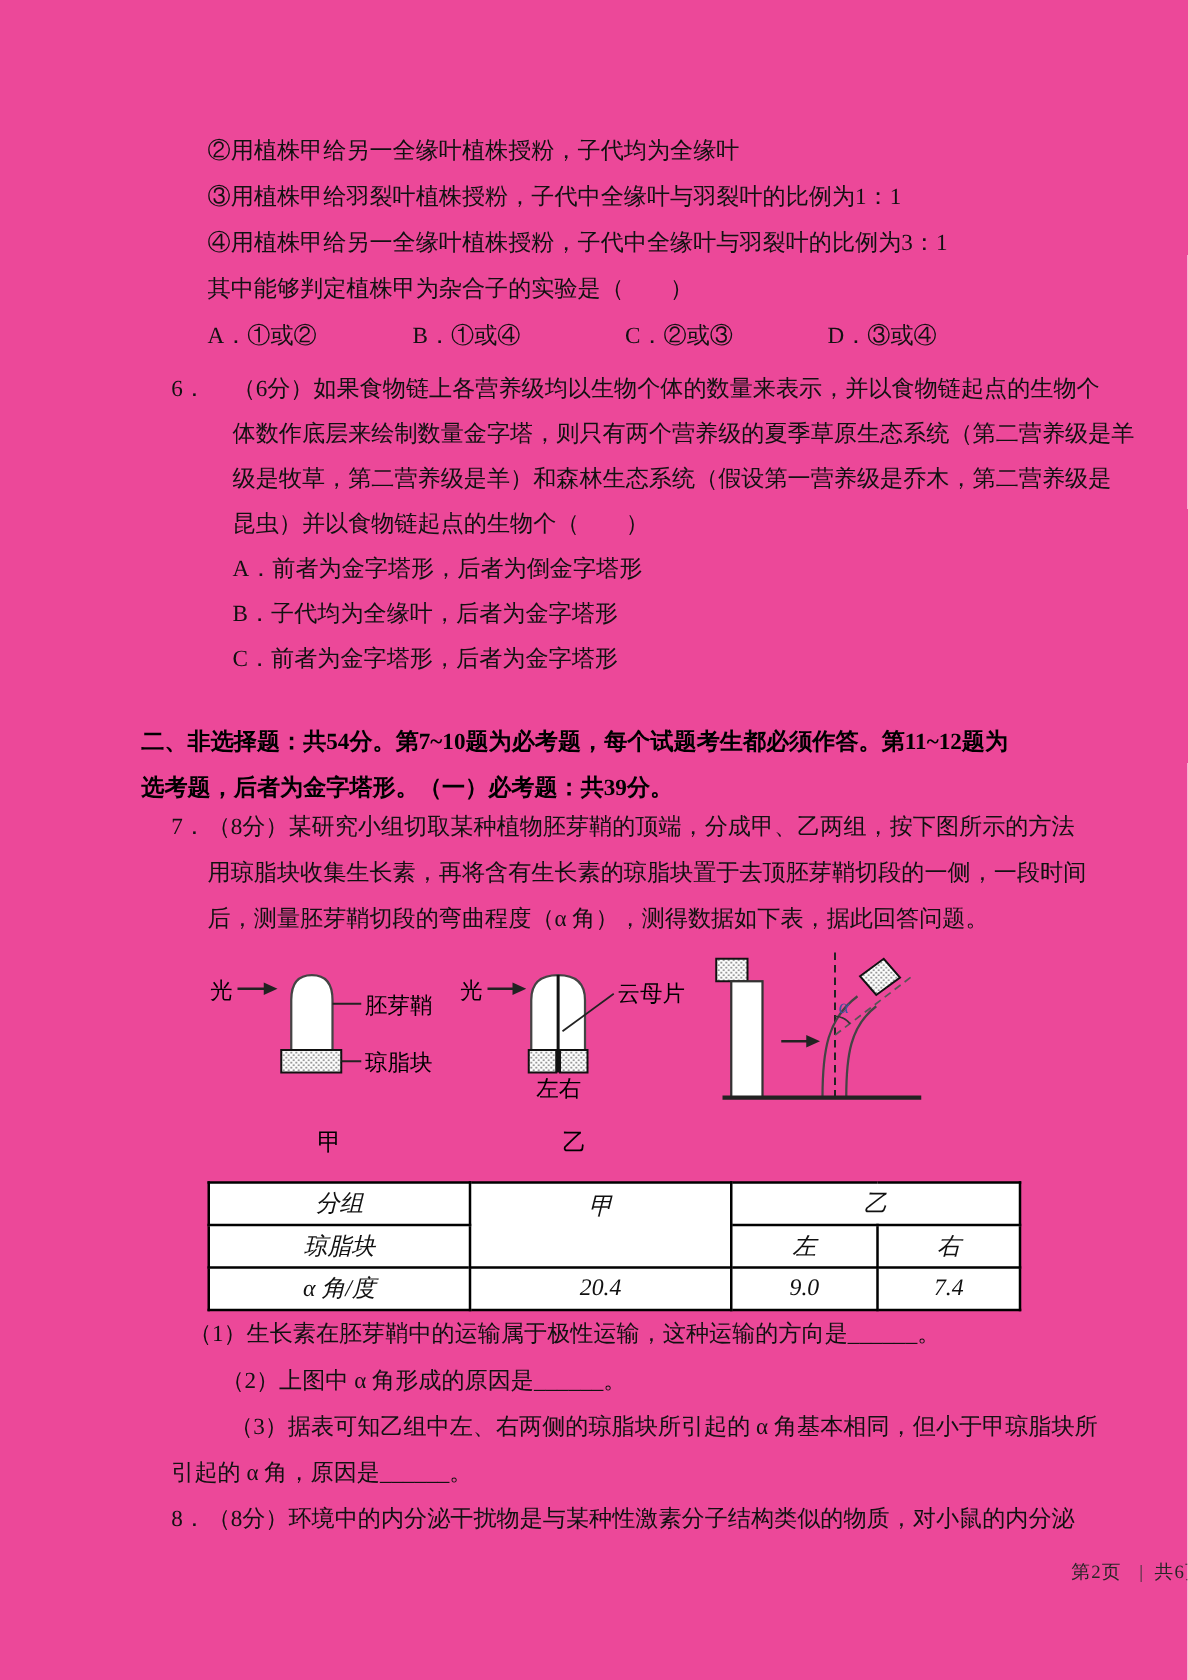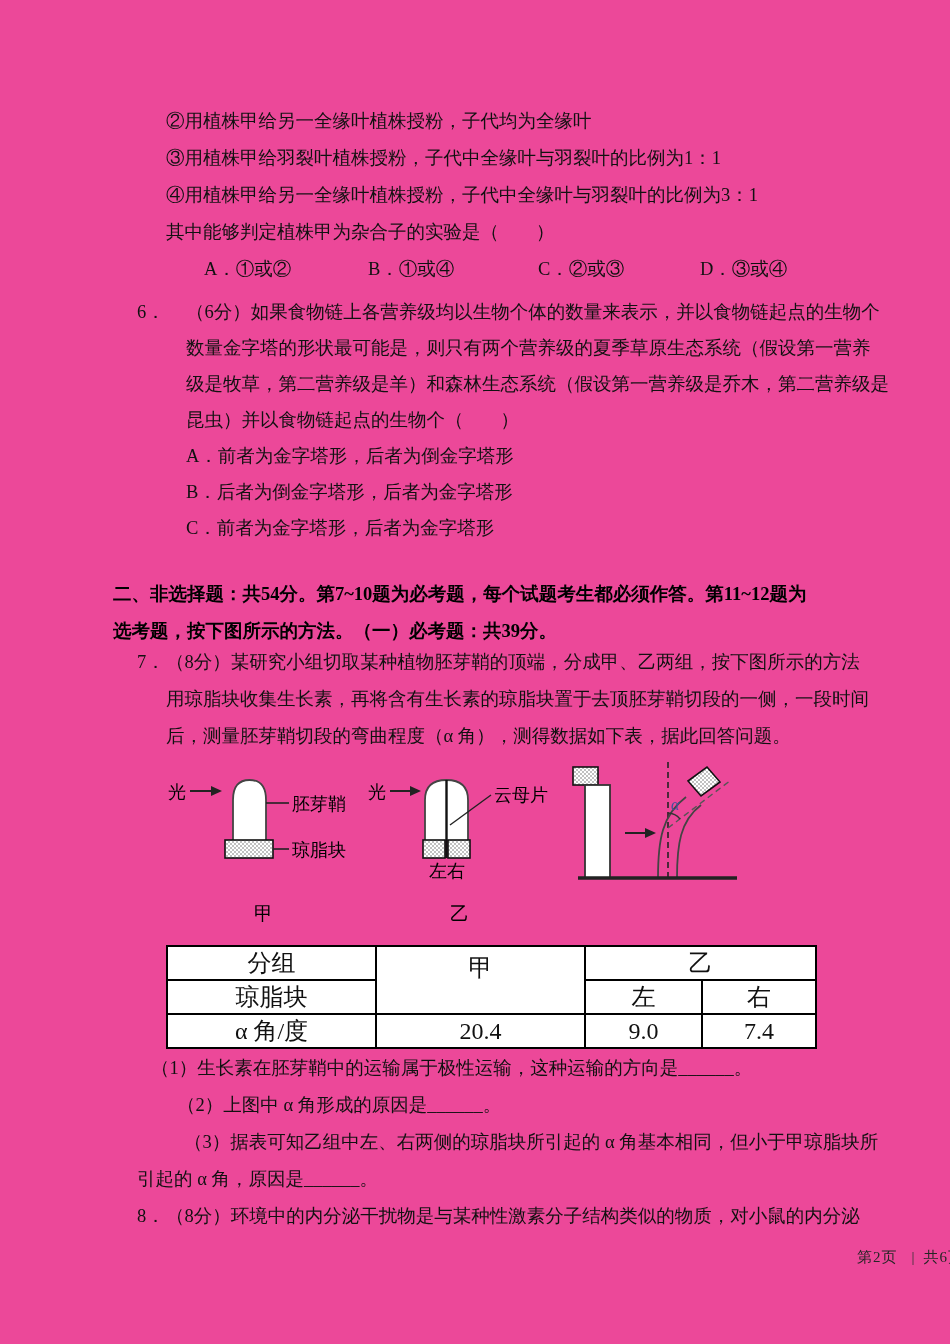--- a/index.html
+++ b/index.html
@@ -12,29 +12,30 @@
     font-size:18.5px;
     color:#111;
     overflow:hidden;
   }
   .block { position:absolute; }
   .line  { height:37px; line-height:37px; white-space:nowrap; }
   .line36{ height:36px; line-height:36px; white-space:nowrap;margin-left:20px; }
   .qnum  { position:absolute; left:0; top:0; height:37px; line-height:37px; }
   .qlines{ margin-left:29px; }
   .bold-hdr { font-weight:bold; color:#000; }
-  .opt-row { position:relative;margin-left:38px; }
+  .opt-row { position:relative; }
   .opt-row span { position:absolute; top:0; height:37px; line-height:37px; white-space:nowrap; }
 
   
   table.exam {
     position:absolute; left:166px; top:945px;
     border-collapse:collapse;
     table-layout:fixed;
-    font-size:24px;
+    font-size:19px;
+    font-style:italic;
   }
   table.exam td {
     border:2px solid #000;
     text-align:center;
     vertical-align:middle;
     padding:0;
     height:34px;
     background:#fff;
   }
   table.exam td.span-top { vertical-align:top; padding-top:5px; }
@@ -63,32 +64,32 @@
       <span style="left:164px;">B．①或④</span>
       <span style="left:334px;">C．②或③</span>
       <span style="left:496px;">D．③或④</span>
     </div>
   </div>
 
   <div class="block" style="left:137px; top:294px;">
     <span class="qnum" style="height:36px; line-height:36px;">6．</span>
     <div class="qlines">
       <div class="line36">（6分）如果食物链上各营养级均以生物个体的数量来表示，并以食物链起点的生物个</div>
-      <div class="line36">数量金字塔的形状最可能是，则只有两个营养级的夏季草原生态系统（假设第一营养</div>
+      <div class="line36">体数作底层来绘制数量金字塔，则只有两个营养级的夏季草原生态系统（第二营养级是羊</div>
       <div class="line36">级是牧草，第二营养级是羊）和森林生态系统（假设第一营养级是乔木，第二营养级是</div>
       <div class="line36">昆虫）并以食物链起点的生物个（　　）</div>
       <div class="line36">A．前者为金字塔形，后者为倒金字塔形</div>
-      <div class="line36">B．后者为倒金字塔形，后者为金字塔形</div>
+      <div class="line36">B．子代均为全缘叶，后者为金字塔形</div>
       <div class="line36">C．前者为金字塔形，后者为金字塔形</div>
     </div>
   </div>
 
   <div class="block bold-hdr" style="left:113px; top:576px;">
     <div class="line">二、非选择题：共54分。第7~10题为必考题，每个试题考生都必须作答。第11~12题为</div>
-    <div class="line">选考题，按下图所示的方法。（一）必考题：共39分。</div>
+    <div class="line">选考题，后者为金字塔形。（一）必考题：共39分。</div>
   </div>
 
   <div class="block" style="left:137px; top:644px;">
     <span class="qnum">7．</span>
     <div class="qlines">
       <div class="line">（8分）某研究小组切取某种植物胚芽鞘的顶端，分成甲、乙两组，按下图所示的方法</div>
       <div class="line">用琼脂块收集生长素，再将含有生长素的琼脂块置于去顶胚芽鞘切段的一侧，一段时间</div>
       <div class="line">后，测量胚芽鞘切段的弯曲程度（α 角），测得数据如下表，据此回答问题。</div>
     </div>
   </div>

